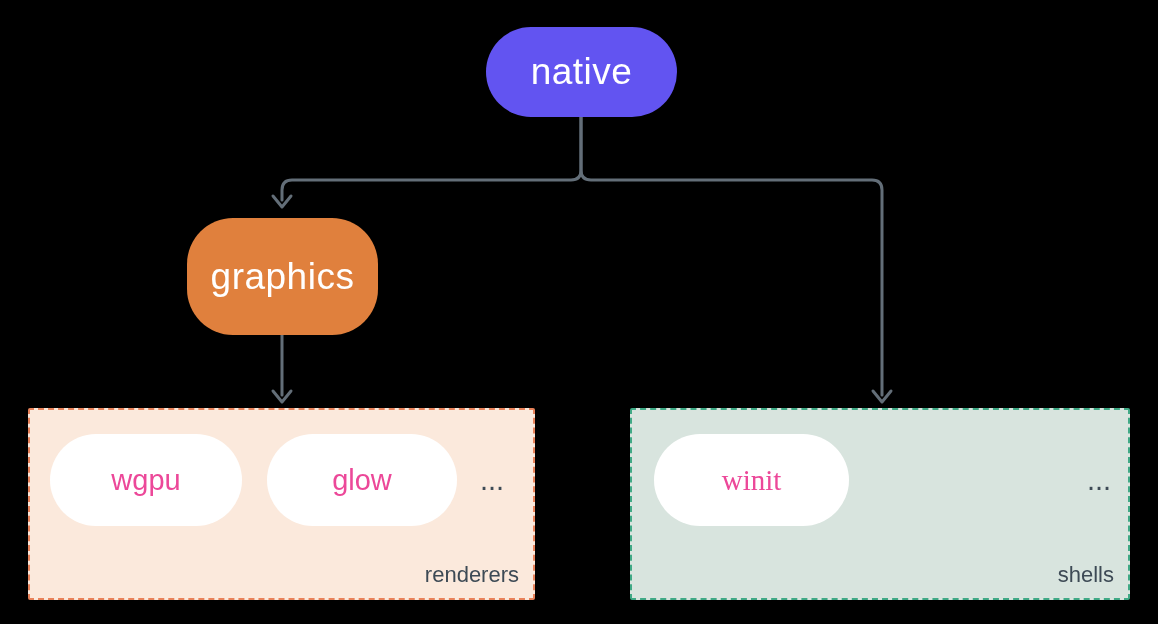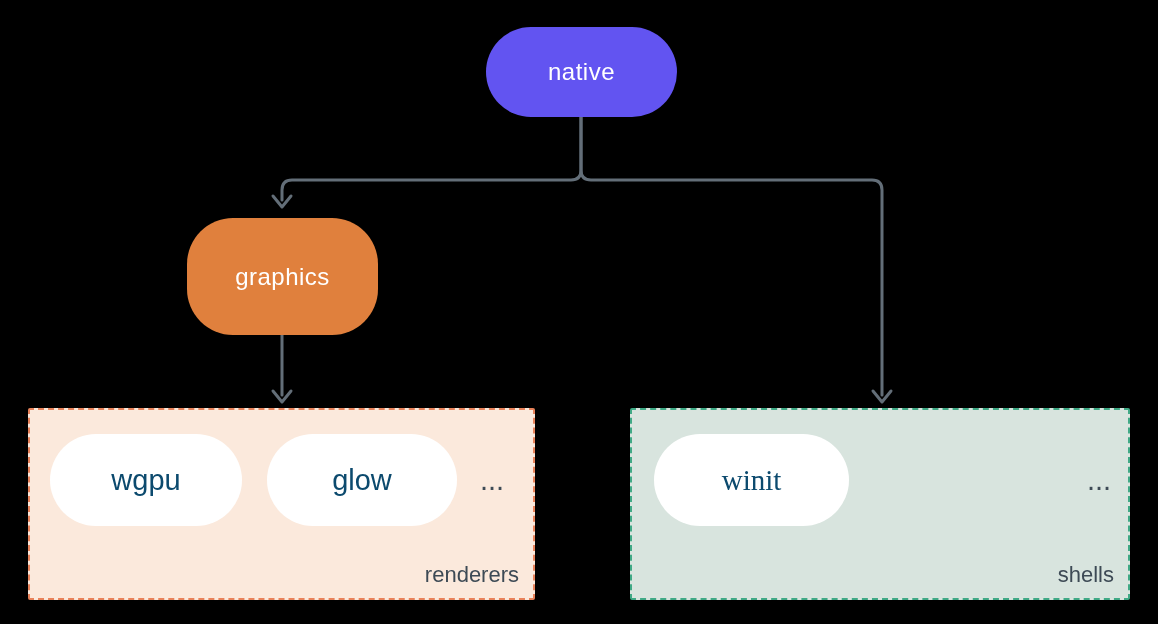--- a/index.html
+++ b/index.html
@@ -14,21 +14,21 @@
     background: #000000;
     overflow: hidden;
     font-family: "Liberation Sans", sans-serif;
   }
   .pill {
     position: absolute;
     display: flex;
     align-items: center;
     justify-content: center;
     border-radius: 46px;
-    font-size: 24px;
+    font-size: 37px;
     letter-spacing: 0.5px;
   }
   .node-native {
     left: 486px; top: 27px; width: 191px; height: 90px;
     background: #6254f1; color: #ffffff;
   }
   .node-graphics {
     left: 187px; top: 218px; width: 191px; height: 117px;
     background: #e0803d; color: #ffffff;
   }
@@ -48,21 +48,21 @@
     left: 630px; width: 500px;
     background: #d8e4de;
     border: 2px dashed #3fa985;
   }
   .pill-white {
     position: absolute;
     top: 24px;
     height: 92px;
     border-radius: 46px;
     background: #ffffff;
-    color: #0c4a6e;
+    color: #ec4899;
     display: flex;
     align-items: center;
     justify-content: center;
     font-size: 29px;
   }
   .ellipsis {
     position: absolute;
     top: 24px;
     height: 92px;
     display: flex;

